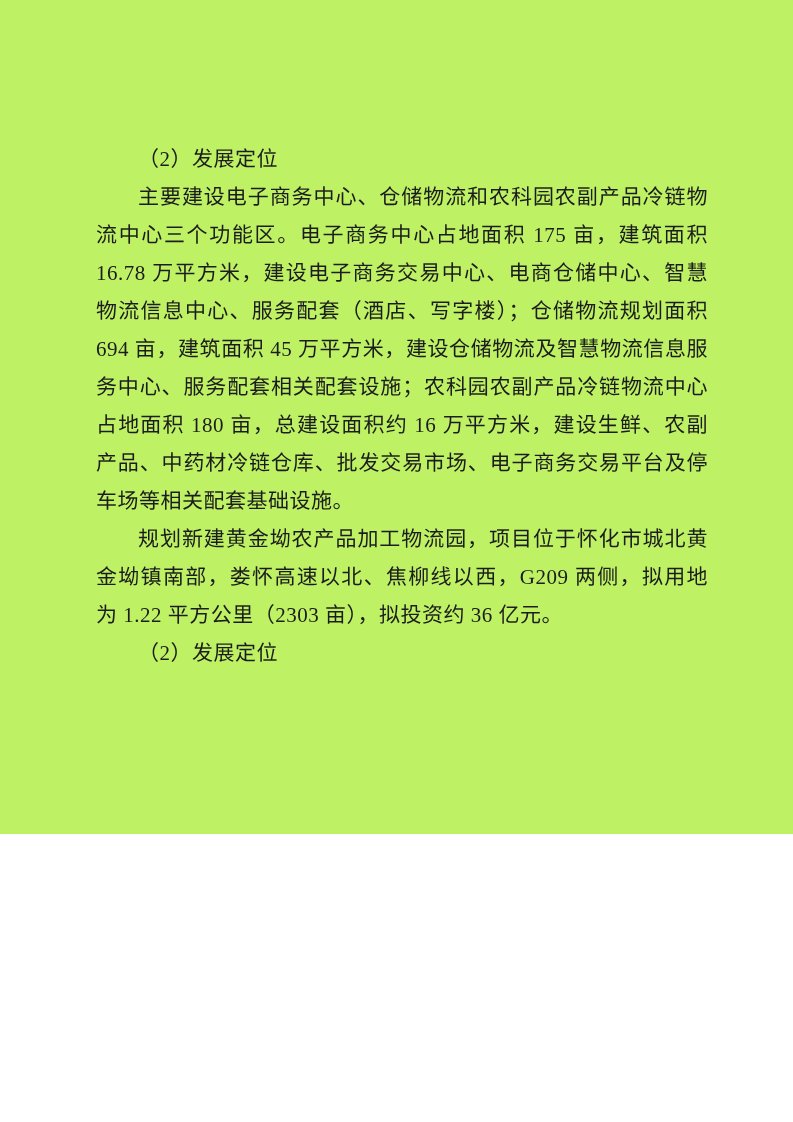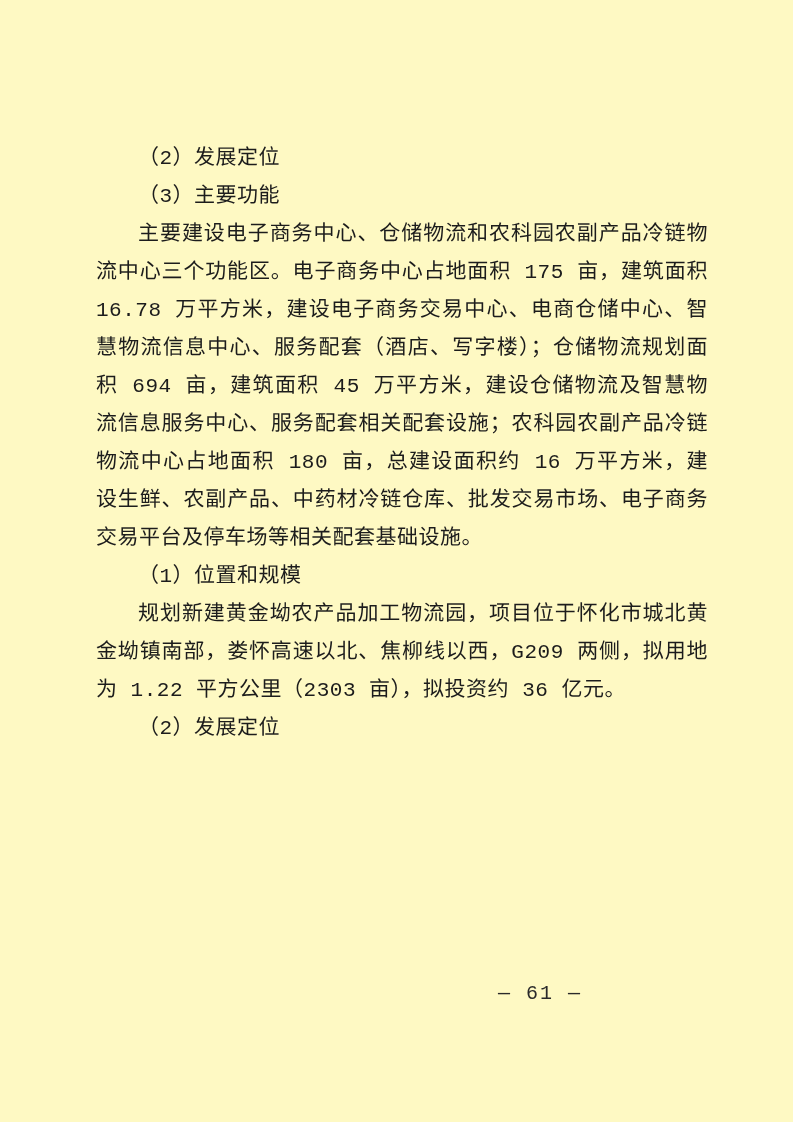--- a/index.html
+++ b/index.html
@@ -3,24 +3,24 @@
 <meta charset="utf-8">
 <style>
   html, body {
     margin: 0;
     padding: 0;
     background: #ffffff;
   }
   .page {
     position: relative;
     width: 793px;
-    height: 1122px;
-    background: #fef9c3;
+    height: 834px;
+    background: #bef264;
     overflow: hidden;
-    font-family: Liberation Mono, monospace;
+    font-family: Liberation Serif, serif;
     color: #1c1c1c;
   }
   .content {
     position: absolute;
     left: 96px;
     top: 140px;
     width: 612px;
     font-size: 21px;
     line-height: 38px;
     text-align: justify;
@@ -47,26 +47,24 @@
 </style>
 </head>
 <body>
 
 <div class="page">
 
   <div class="content">
     <p class="heading">（2）发展定位</p>
 
 
-    <p class="heading">（3）主要功能</p>
 
     <p class="paragraph">主要建设电子商务中心、仓储物流和农科园农副产品冷链物流中心三个功能区。电子商务中心占地面积 175 亩，建筑面积 16.78 万平方米，建设电子商务交易中心、电商仓储中心、智慧物流信息中心、服务配套（酒店、写字楼）；仓储物流规划面积 694 亩，建筑面积 45 万平方米，建设仓储物流及智慧物流信息服务中心、服务配套相关配套设施；农科园农副产品冷链物流中心占地面积 180 亩，总建设面积约 16 万平方米，建设生鲜、农副产品、中药材冷链仓库、批发交易市场、电子商务交易平台及停车场等相关配套基础设施。</p>
 
 
-    <p class="heading">（1）位置和规模</p>
 
     <p class="paragraph">规划新建黄金坳农产品加工物流园，项目位于怀化市城北黄金坳镇南部，娄怀高速以北、焦柳线以西，G209 两侧，拟用地为 1.22 平方公里（2303 亩），拟投资约 36 亿元。</p>
 
     <p class="heading">（2）发展定位</p>
 
   </div>
 
   <div class="footer">— 61 —</div>
 
 </div>

